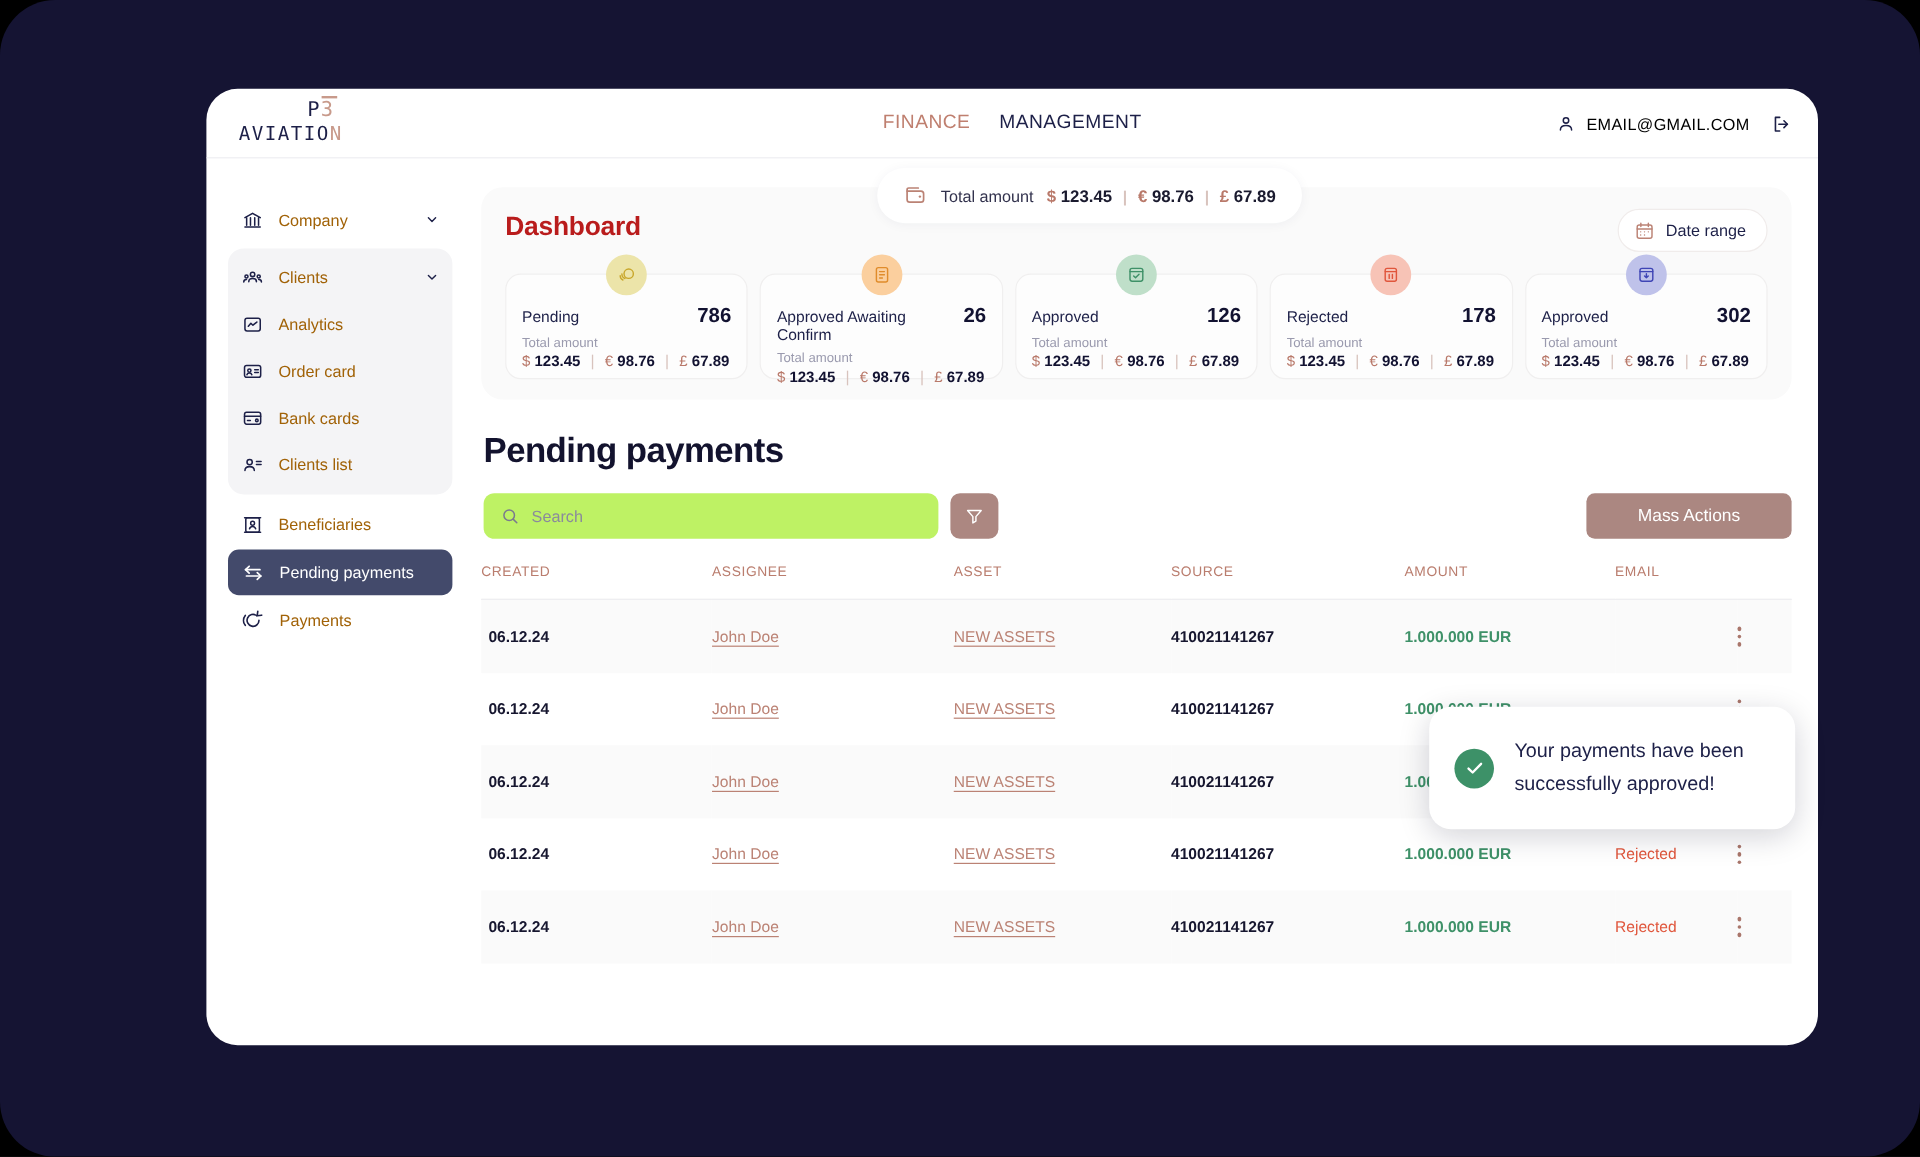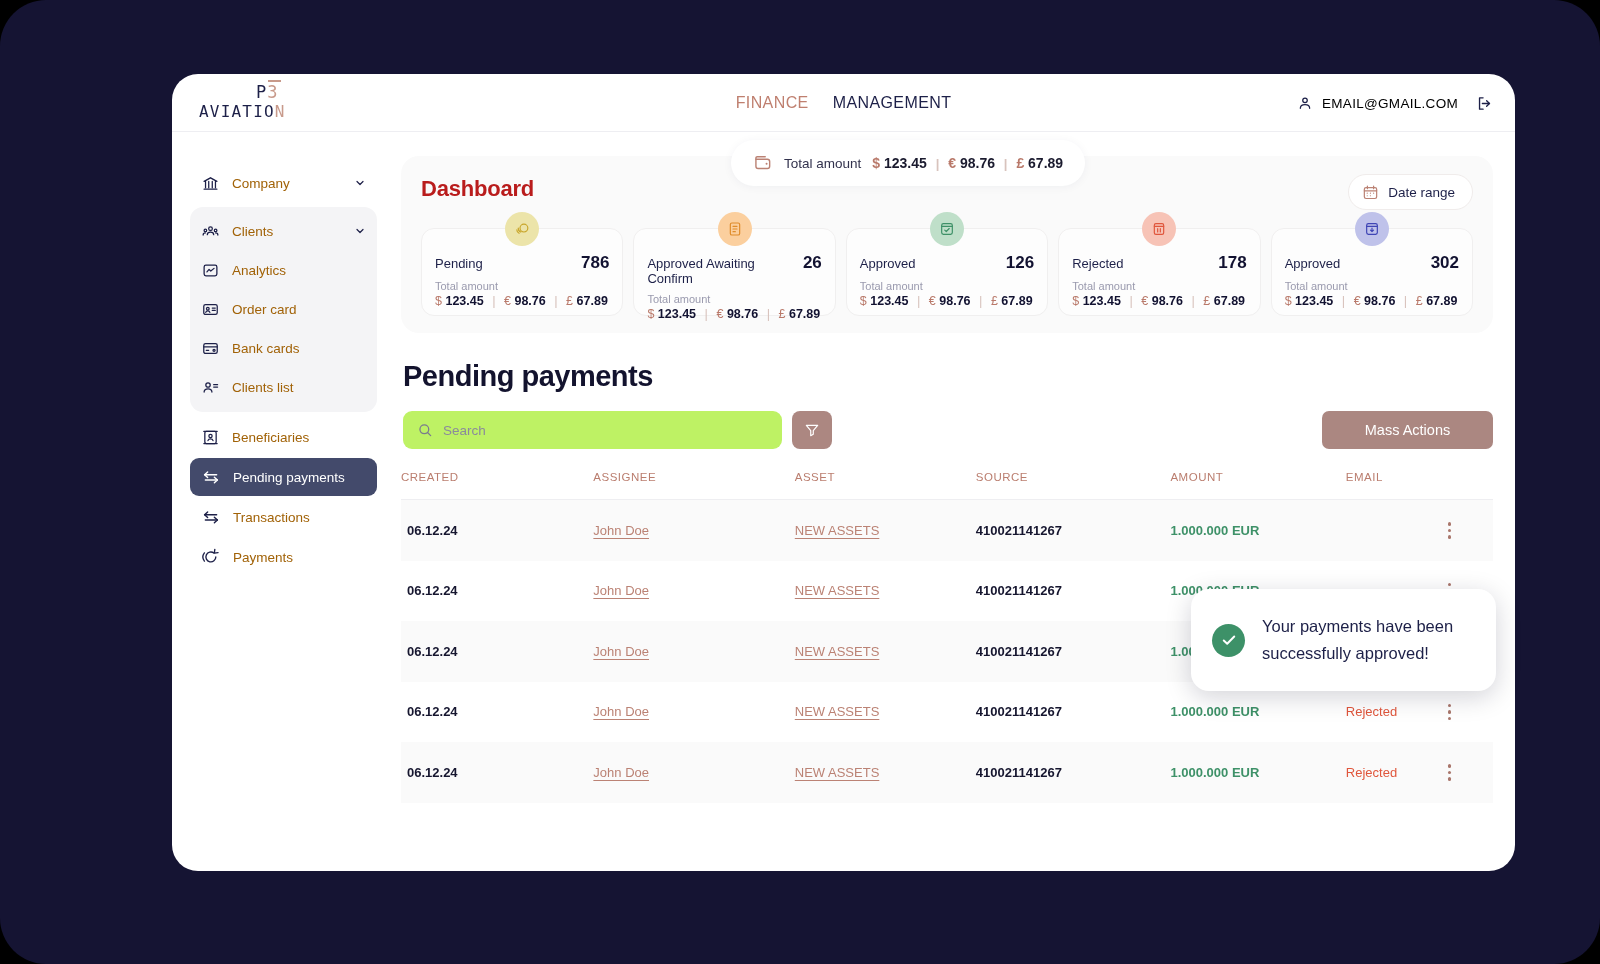--- a/index.html
+++ b/index.html
@@ -373,31 +373,20 @@
             <svg width="18" height="18" viewBox="0 0 24 24" fill="none" stroke="#ffffff" stroke-width="1.9" stroke-linecap="round" stroke-linejoin="round">
               <path d="M3.5 9h16"></path>
                 <path d="M7.5 5.2L3.5 9l4 3.8"></path>
               <path d="M20.5 16h-16"></path>
                 <path d="M16.5 12.2l4 3.8-4 3.8"></path>
             </svg>
           </span>
           <span>Pending payments</span>
         </div>
 
-        <div class="nav-item">
-          <span class="ic">
-            <svg width="18" height="18" viewBox="0 0 24 24" fill="none" stroke="#1d2048" stroke-width="1.9" stroke-linecap="round" stroke-linejoin="round">
-              <path d="M3.5 9h16"></path>
-                <path d="M7.5 5.2L3.5 9l4 3.8"></path>
-              <path d="M20.5 16h-16"></path>
-                <path d="M16.5 12.2l4 3.8-4 3.8"></path>
-            </svg>
-          </span>
-          <span>Transactions</span>
-        </div>
 
         <div class="nav-item">
           <span class="ic">
             <svg width="18" height="18" viewBox="0 0 24 24" fill="none" stroke="#1d2048" stroke-width="1.8" stroke-linecap="round" stroke-linejoin="round">
               <path d="M3.2 6.5a9 9 0 000 11"></path>
               <path d="M18.4 12a6.6 6.6 0 11-2.6-5.3"></path>
               <path d="M21.4 6.2l-5 .7.7-5"></path>
             </svg>
           </span>
           <span>Payments</span>

